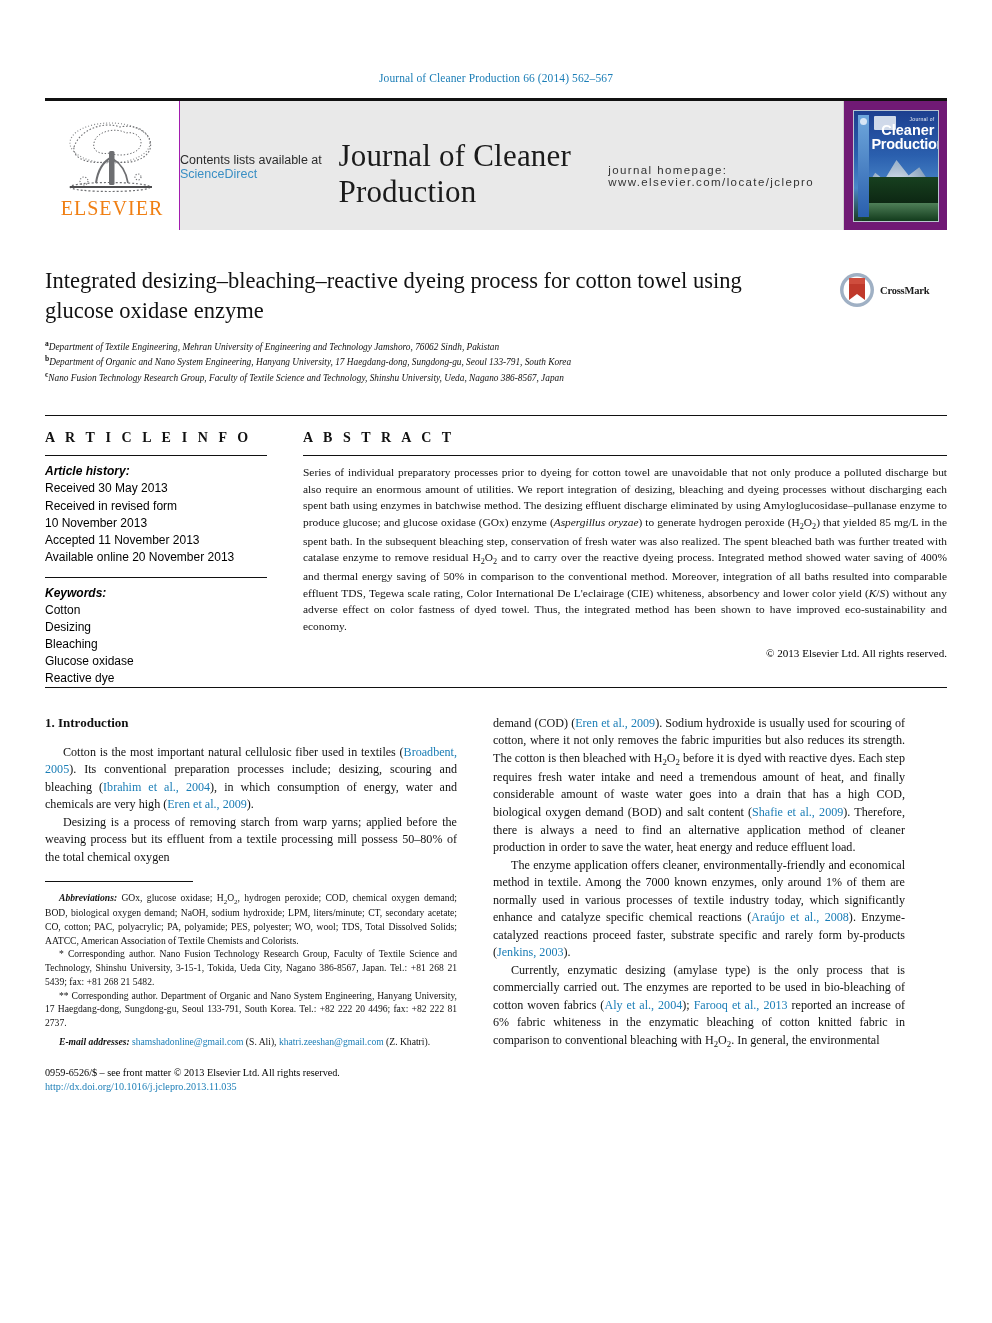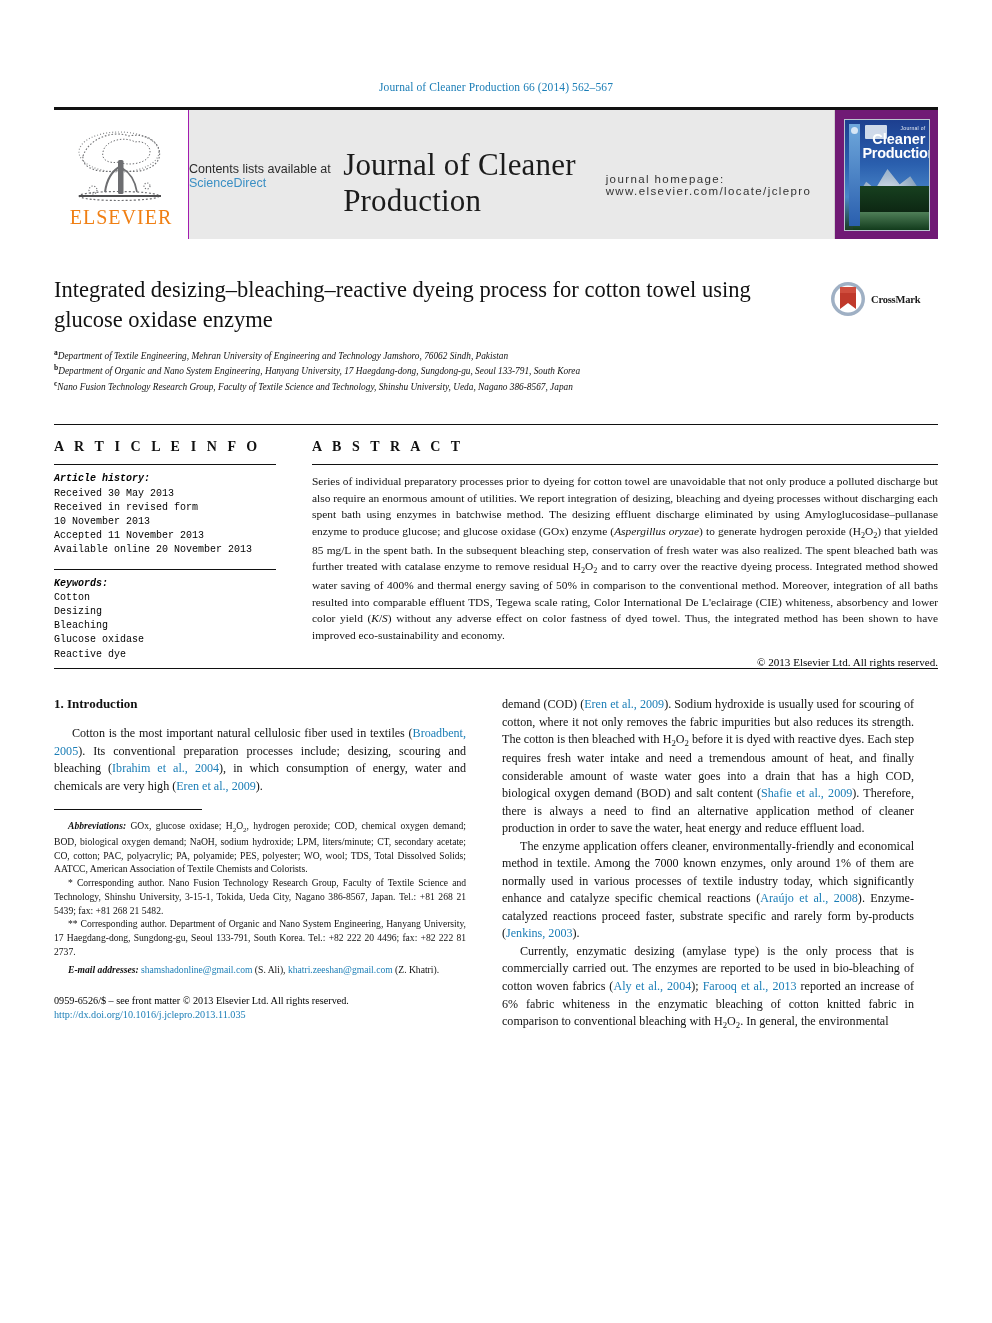--- a/index.html
+++ b/index.html
@@ -6,21 +6,21 @@
   html, body { margin: 0; padding: 0; }
   body {
     width: 992px;
     height: 1323px;
     background: #ffffff;
     font-family: "Liberation Serif", serif;
     color: #000000;
     position: relative;
     overflow: hidden;
   }
-  .page { width: 992px; height: 1219px; position: relative; padding: 9px; }
+  .page { width: 992px; height: 1219px; position: relative; padding: 0; }
 
   
   .running-head {
     text-align: center;
     font-family: "Liberation Serif", serif;
     font-size: 11.5px;
     color: #1a7db6;
     padding-top: 72px;
     letter-spacing: .1px;
   }
@@ -185,21 +185,21 @@
   .col-abs  { flex: 1 1 auto; padding-top: 14px; padding-left: 20px; }
   .sec-head {
     font-family: "Liberation Serif", serif;
     font-size: 14px;
     font-weight: bold;
     letter-spacing: 3.6px;
     color: #111;
     margin-bottom: 9px;
   }
   .rule { border-top: 1px solid #111; }
-  .info-group { font-family: Liberation Mono, monospace; font-size: 10px; line-height: 1.42; padding-top: 7px; }
+  .info-group { font-family: Liberation Sans, sans-serif; font-size: 12px; line-height: 1.42; padding-top: 7px; }
   .info-group .it { font-style: italic; font-weight: bold; }
   .info-sep { border-top: 1px solid #111; margin-top: 11px; }
   .abs-text {
     font-family: "Liberation Serif", serif;
     font-size: 11.4px;
     line-height: 1.44;
     text-align: justify;
     padding-top: 8px;
     color: #111;
   }
@@ -367,20 +367,21 @@
       <div class="abs-copy">© 2013 Elsevier Ltd. All rights reserved.</div>
     </div>
   </div>
   <div class="infoabs-bottom"></div>
 
   <div class="body-cols">
 
     <div class="bcol">
       <div class="h1">1. Introduction</div>
       <p class="p">Cotton is the most important natural cellulosic fiber used in textiles (<span class="ref">Broadbent, 2005</span>). Its conventional preparation processes include; desizing, scouring and bleaching (<span class="ref">Ibrahim et al., 2004</span>), in which consumption of energy, water and chemicals are very high (<span class="ref">Eren et al., 2009</span>).</p>
+      <p class="p">Desizing is a process of removing starch from warp yarns; applied before the weaving process but its effluent from a textile processing mill possess 50–80% of the total chemical oxygen</p>
 
       <div class="footnote-rule"></div>
 
       <p class="fn ind"><span class="lead">Abbreviations:</span> GOx, glucose oxidase; H<sub>2</sub>O<sub>2</sub>, hydrogen peroxide; COD, chemical oxygen demand; BOD, biological oxygen demand; NaOH, sodium hydroxide; LPM, liters/minute; CT, secondary acetate; CO, cotton; PAC, polyacrylic; PA, polyamide; PES, polyester; WO, wool; TDS, Total Dissolved Solids; AATCC, American Association of Textile Chemists and Colorists.</p>
       <p class="fn ind">* Corresponding author. Nano Fusion Technology Research Group, Faculty of Textile Science and Technology, Shinshu University, 3-15-1, Tokida, Ueda City, Nagano 386-8567, Japan. Tel.: +81 268 21 5439; fax: +81 268 21 5482.</p>
       <p class="fn ind">** Corresponding author. Department of Organic and Nano System Engineering, Hanyang University, 17 Haegdang-dong, Sungdong-gu, Seoul 133-791, South Korea. Tel.: +82 222 20 4496; fax: +82 222 81 2737.</p>
       <p class="fn ind fn-mail">
         <span class="lead">E-mail addresses:</span>
         <span class="ref">shamshadonline@gmail.com</span>
         <span>(S. Ali),</span>

